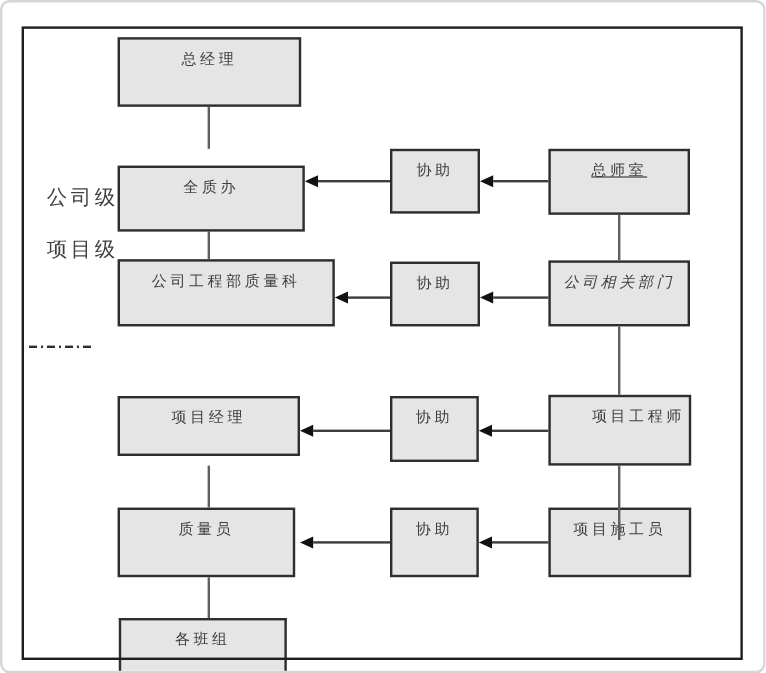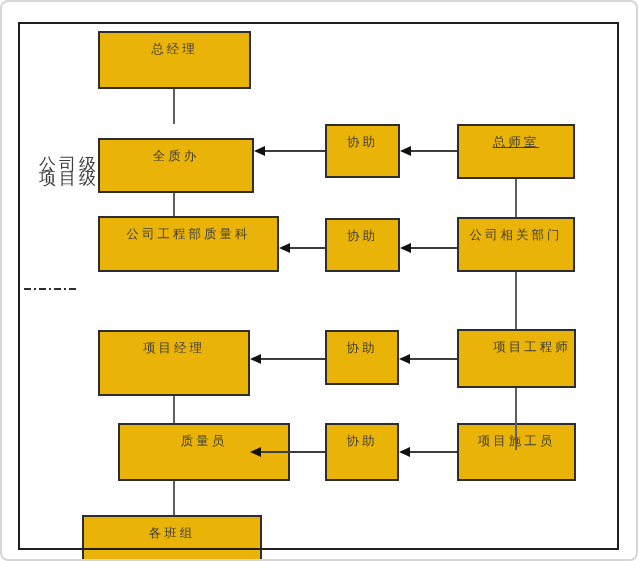--- a/index.html
+++ b/index.html
@@ -20,21 +20,21 @@
     width: 601px; height: 528px;
     box-sizing: border-box;
     border: 2px solid #1f1f1f;
     z-index: 4;
     pointer-events: none;
   }
   .node {
     position: absolute;
     box-sizing: border-box;
     border: 2px solid #2e2e2e;
-    background: #eab308;
+    background: #e5e5e5;
     color: #3f3f3f;
     font-size: 12.5px;
     letter-spacing: 3px;
     text-align: center;
     padding-top: 8px;
     z-index: 2;
     white-space: nowrap;
   }
   .node.no-bottom { border-bottom: none; }
   .side-label {
@@ -79,21 +79,21 @@
   }
 </style>
 </head>
 <body>
 
 <div class="canvas">
 
   <div class="frame"></div>
 
   <div class="side-label" style="left:37px; top:151px;">公司级</div>
-  <div class="side-label" style="left:37px; top:165px;text-align:center;">项目级</div>
+  <div class="side-label" style="left:37px; top:194px;text-align:center;">项目级</div>
 
   <div class="dashdot" style="left:22px; top:286px; width:55px;"></div>
 
   <div class="vline" style="left:171px; top:87px;  height:35px;"></div>
   <div class="vline" style="left:171px; top:177px; height:37px;"></div>
   <div class="vline" style="left:513px; top:177px; height:38px;"></div>
   <div class="vline" style="left:513px; top:270px; height:57px;"></div>
   <div class="vline over" style="left:513px; top:386px; height:62px;"></div>
   <div class="vline" style="left:171px; top:386px; height:35px;"></div>
   <div class="vline" style="left:171px; top:479px; height:35px;"></div>
@@ -130,22 +130,22 @@
     <span class="ahead"></span>
     <span class="aline"></span>
   </div>
 
   <div class="node" style="left:96px;  top:29px;  width:153px; height:58px;">总经理</div>
   <div class="node" style="left:96px;  top:136px; width:156px; height:55px;">全质办</div>
   <div class="node" style="left:323px; top:122px; width:75px;  height:54px;">协助</div>
   <div class="node" style="left:455px; top:122px; width:118px; height:55px;text-decoration:underline;">总师室</div>
   <div class="node" style="left:96px;  top:214px; width:181px; height:56px;text-align:center;">公司工程部质量科</div>
   <div class="node" style="left:323px; top:216px; width:75px;  height:54px;">协助</div>
-  <div class="node" style="left:455px; top:215px; width:118px; height:55px;">公司相关部门</div>
-  <div class="node" style="left:96px;  top:328px; width:152px; height:66px;">项目经理</div>
+  <div class="node" style="left:455px; top:215px; width:118px; height:55px;font-style:italic;">公司相关部门</div>
+  <div class="node" style="left:96px;  top:328px; width:152px; height:50px;">项目经理</div>
   <div class="node" style="left:323px; top:328px; width:74px;  height:55px;">协助</div>
   <div class="node" style="left:455px; top:327px; width:119px; height:59px;padding-left:31px;">项目工程师</div>
-  <div class="node" style="left:96px;  top:421px; width:172px; height:58px;margin-left:20px;">质量员</div>
+  <div class="node" style="left:96px;  top:421px; width:148px; height:58px;">质量员</div>
   <div class="node" style="left:323px; top:421px; width:74px;  height:58px;">协助</div>
   <div class="node" style="left:455px; top:421px; width:119px; height:58px;">项目施工员</div>
-  <div class="node no-bottom" style="left:80px; top:513px; width:180px; height:45px;">各班组</div>
+  <div class="node no-bottom" style="left:97px; top:513px; width:140px; height:45px;">各班组</div>
 
 </div>
 
 </body></html>

